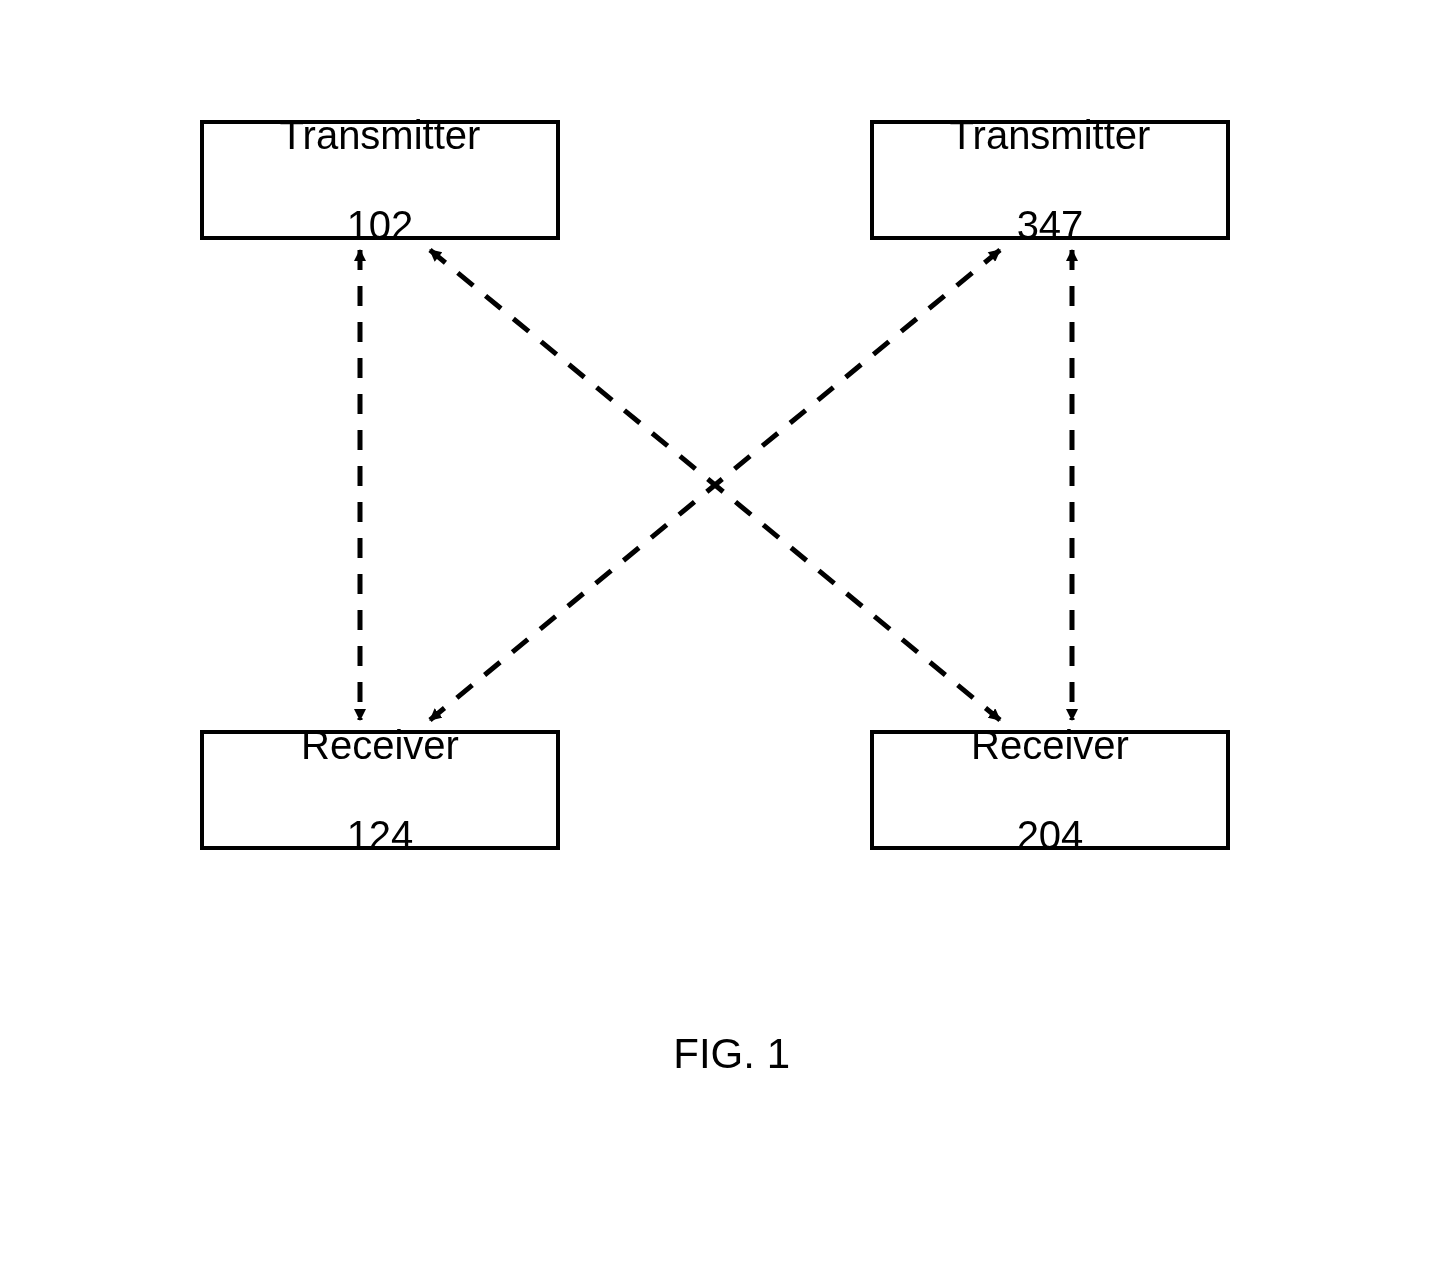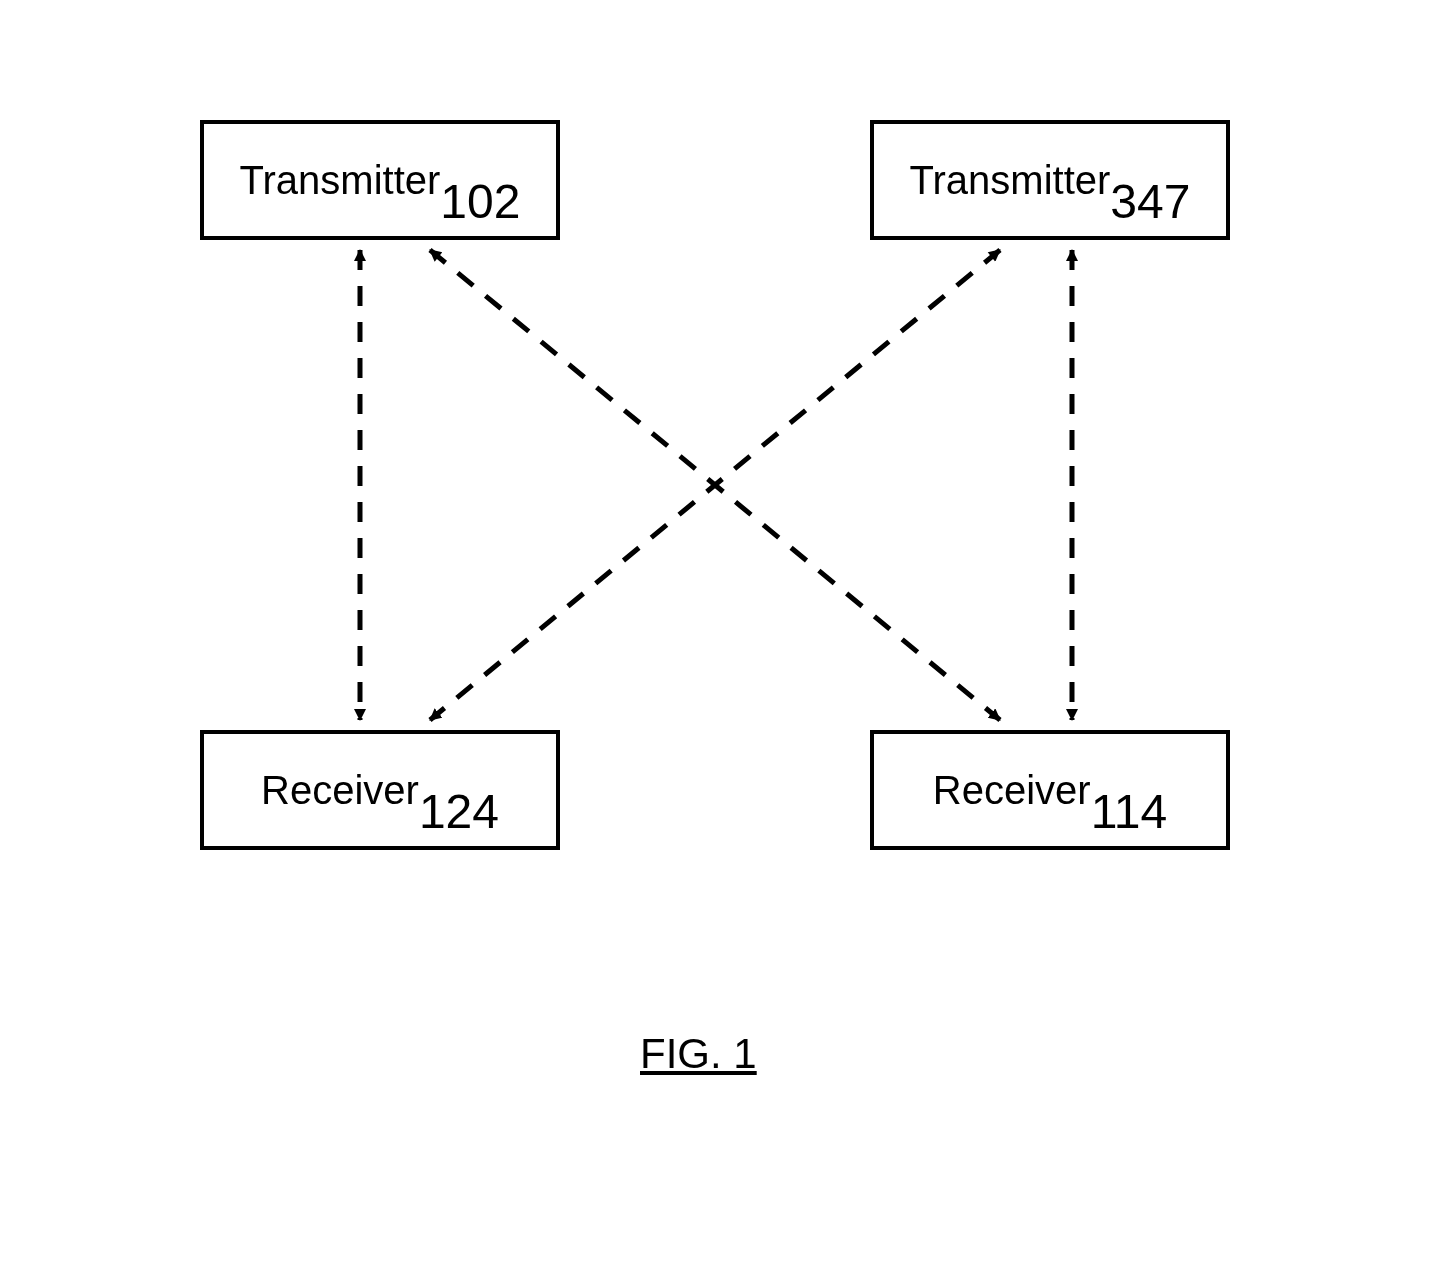--- a/index.html
+++ b/index.html
@@ -10,36 +10,36 @@
     background: #ffffff;
     font-family: Arial, Helvetica, sans-serif;
   }
   .box {
     position: absolute;
     border: 4px solid #000;
     background: #fff;
     text-align: center;
     box-sizing: border-box;
     display: flex;
+    flex-direction: column;
     justify-content: center;
     align-items: center;
     line-height: 1.15;
   }
   .box .label {
     font-size: 40px;
   }
   .box .num {
-    font-size: 48px;
+    font-size: 40px;
     margin-top: 44px;
   }
   .caption {
     position: absolute;
     font-size: 42px;
-    text-decoration: underline;
-    text-align: left;
+    text-align: right;
   }
   svg {
     position: absolute;
     top: 0;
     left: 0;
   }
 </style>
 </head>
 <body>
 
@@ -72,16 +72,16 @@
   <div class="num">347</div>
 </div>
 
 <div class="box" style="left:200px; top:730px; width:360px; height:120px;">
   <div class="label">Receiver</div>
   <div class="num">124</div>
 </div>
 
 <div class="box" style="left:870px; top:730px; width:360px; height:120px;">
   <div class="label">Receiver</div>
-  <div class="num">114</div>
+  <div class="num">204</div>
 </div>
 
 <div class="caption" style="left:640px; top:1030px; width:150px;">FIG. 1</div>
 
 </body></html>

